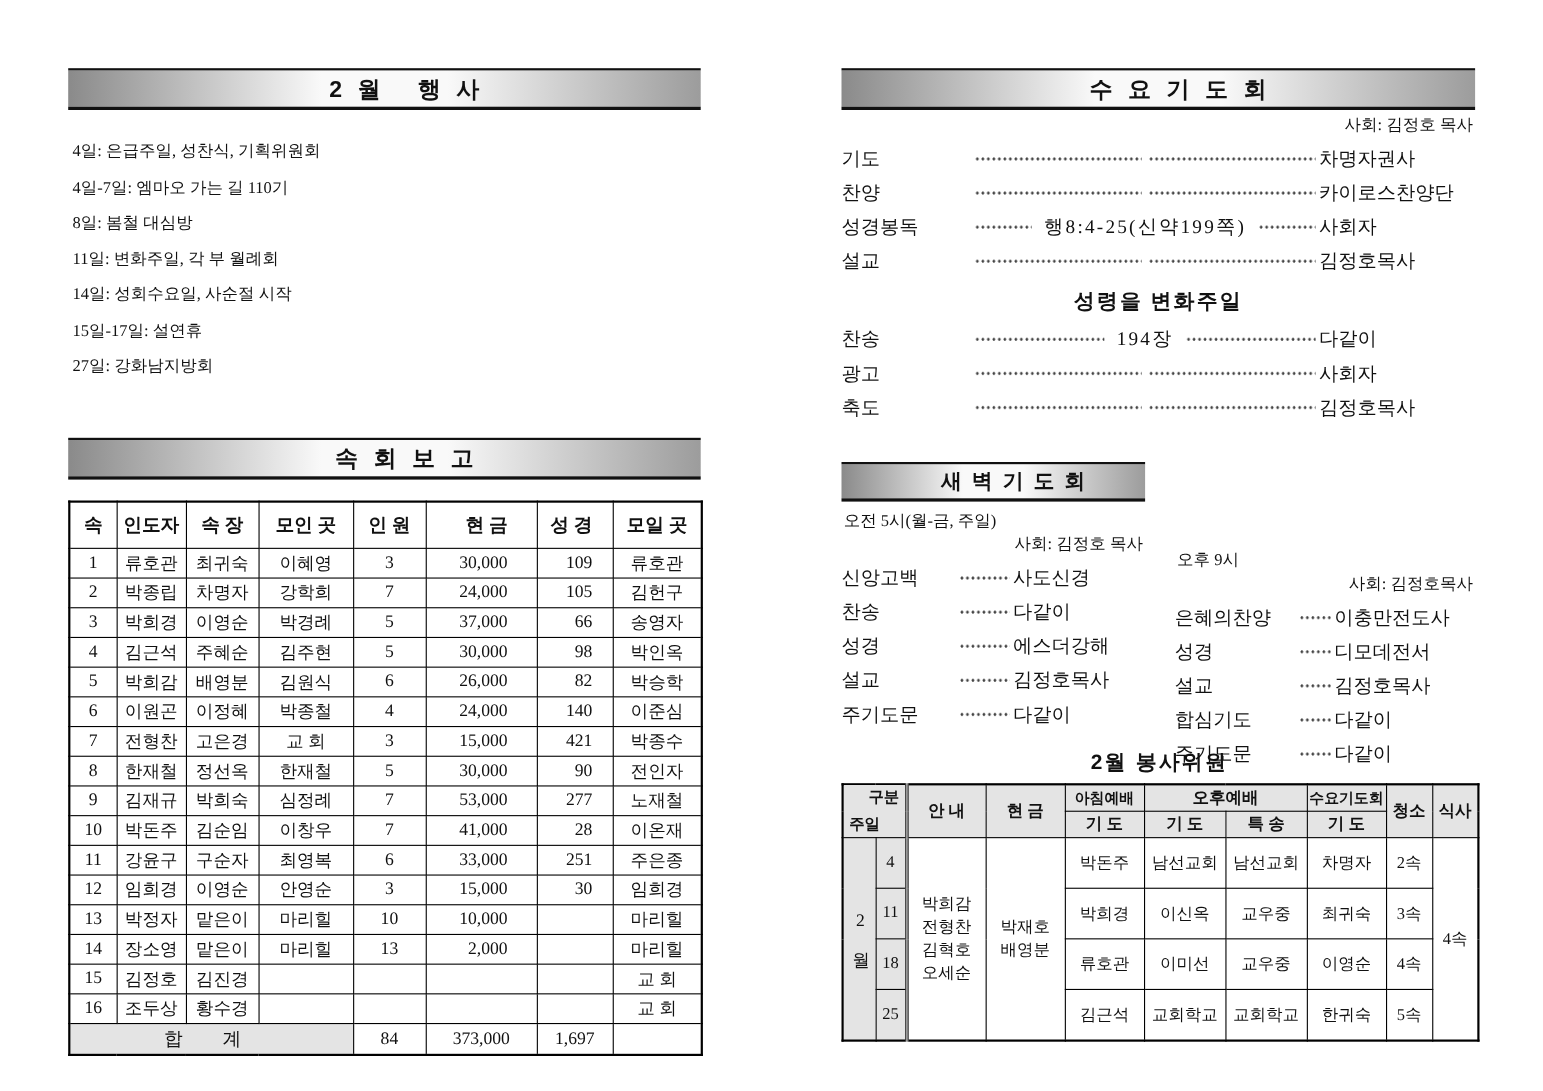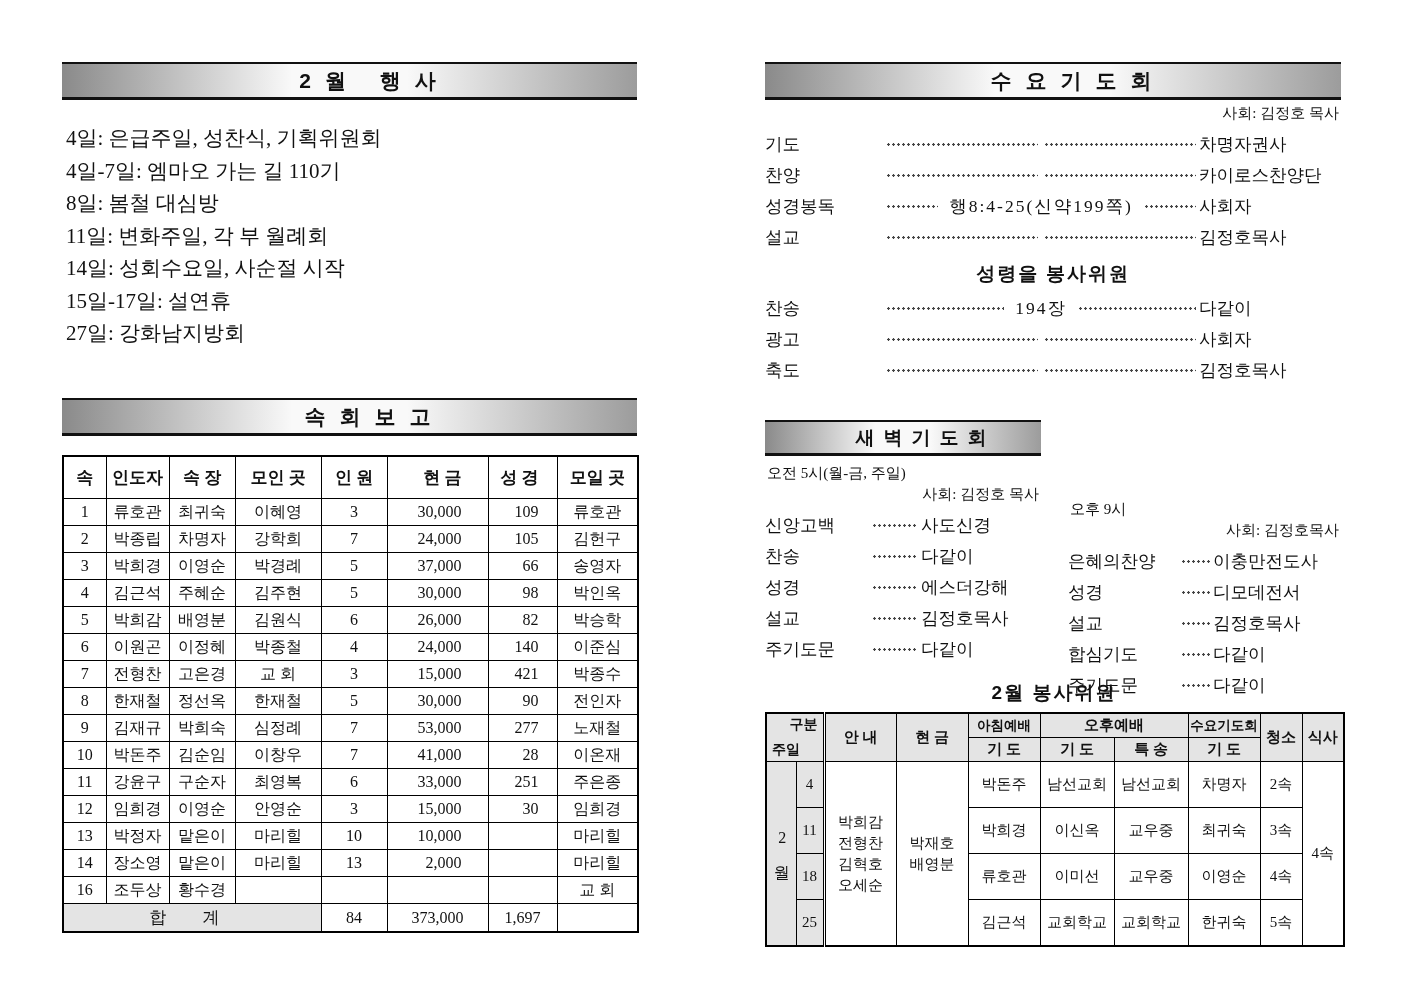--- a/index.html
+++ b/index.html
@@ -11,21 +11,21 @@
        border-top:2px solid #111;border-bottom:3px solid #111;
        background:linear-gradient(to right,#8a8a8a 0%,#f9f9f9 40%,#f9f9f9 60%,#9c9c9c 100%);
        display:flex;align-items:center;justify-content:center;
        font-family:"Liberation Sans","DejaVu Sans",sans-serif;font-weight:bold;font-size:21px;padding-left:36px;}
   .bar .bt{letter-spacing:14px;margin-right:-14px;white-space:nowrap;}
   .bar.small{height:36px;font-size:19px;}
   .bar.small .bt{letter-spacing:9px;margin-right:-9px;}
   .bar.tight .bt{letter-spacing:4px;margin-right:-4px;}
 
   
-  #events-list{position:absolute;left:66px;top:122px;width:570px;font-size:21px;line-height:32.5px;}
+  #events-list{position:absolute;left:66px;top:122px;width:570px;font-size:15px;line-height:32.5px;}
 
   
   table{border-collapse:collapse;table-layout:fixed;}
   td{border:1px solid #000;text-align:center;vertical-align:middle;overflow:hidden;padding:0;}
 
   
   #report-table{position:absolute;left:62px;top:455px;width:575px;border:2px solid #000;font-size:16px;}
   #report-table .hrow td{height:41px;font-weight:bold;font-size:17px;}
   #report-table tbody td{height:26px;}
   #report-table td:nth-child(6){text-align:right;padding-right:26px;}
@@ -266,20 +266,30 @@
           <td>14</td>
           <td>장소영</td>
           <td>맡은이</td>
           <td>마리힐</td>
           <td>13</td>
           <td>2,000</td>
           <td></td>
           <td>마리힐</td>
         </tr>
 
+        <tr>
+          <td>15</td>
+          <td>김정호</td>
+          <td>김진경</td>
+          <td></td>
+          <td></td>
+          <td></td>
+          <td></td>
+          <td>교 회</td>
+        </tr>
 
         <tr>
           <td>16</td>
           <td>조두상</td>
           <td>황수경</td>
           <td></td>
           <td></td>
           <td></td>
           <td></td>
           <td>교 회</td>
@@ -329,21 +339,21 @@
         </div>
 
         <div class="pline">
           <span class="plabel">설교</span>
           <span class="leader"></span>
 
           <span class="leader"></span>
           <span class="pval">김정호목사</span>
         </div>
       </div>
-    <div class="sermon-title">성령을 봉사위원</div>
+    <div class="sermon-title">성령을 변화주일</div>
     <div>
 
         <div class="pline">
           <span class="plabel">찬송</span>
           <span class="leader"></span>
           <span class="pmid">194장</span>
           <span class="leader"></span>
           <span class="pval">다같이</span>
         </div>
 

